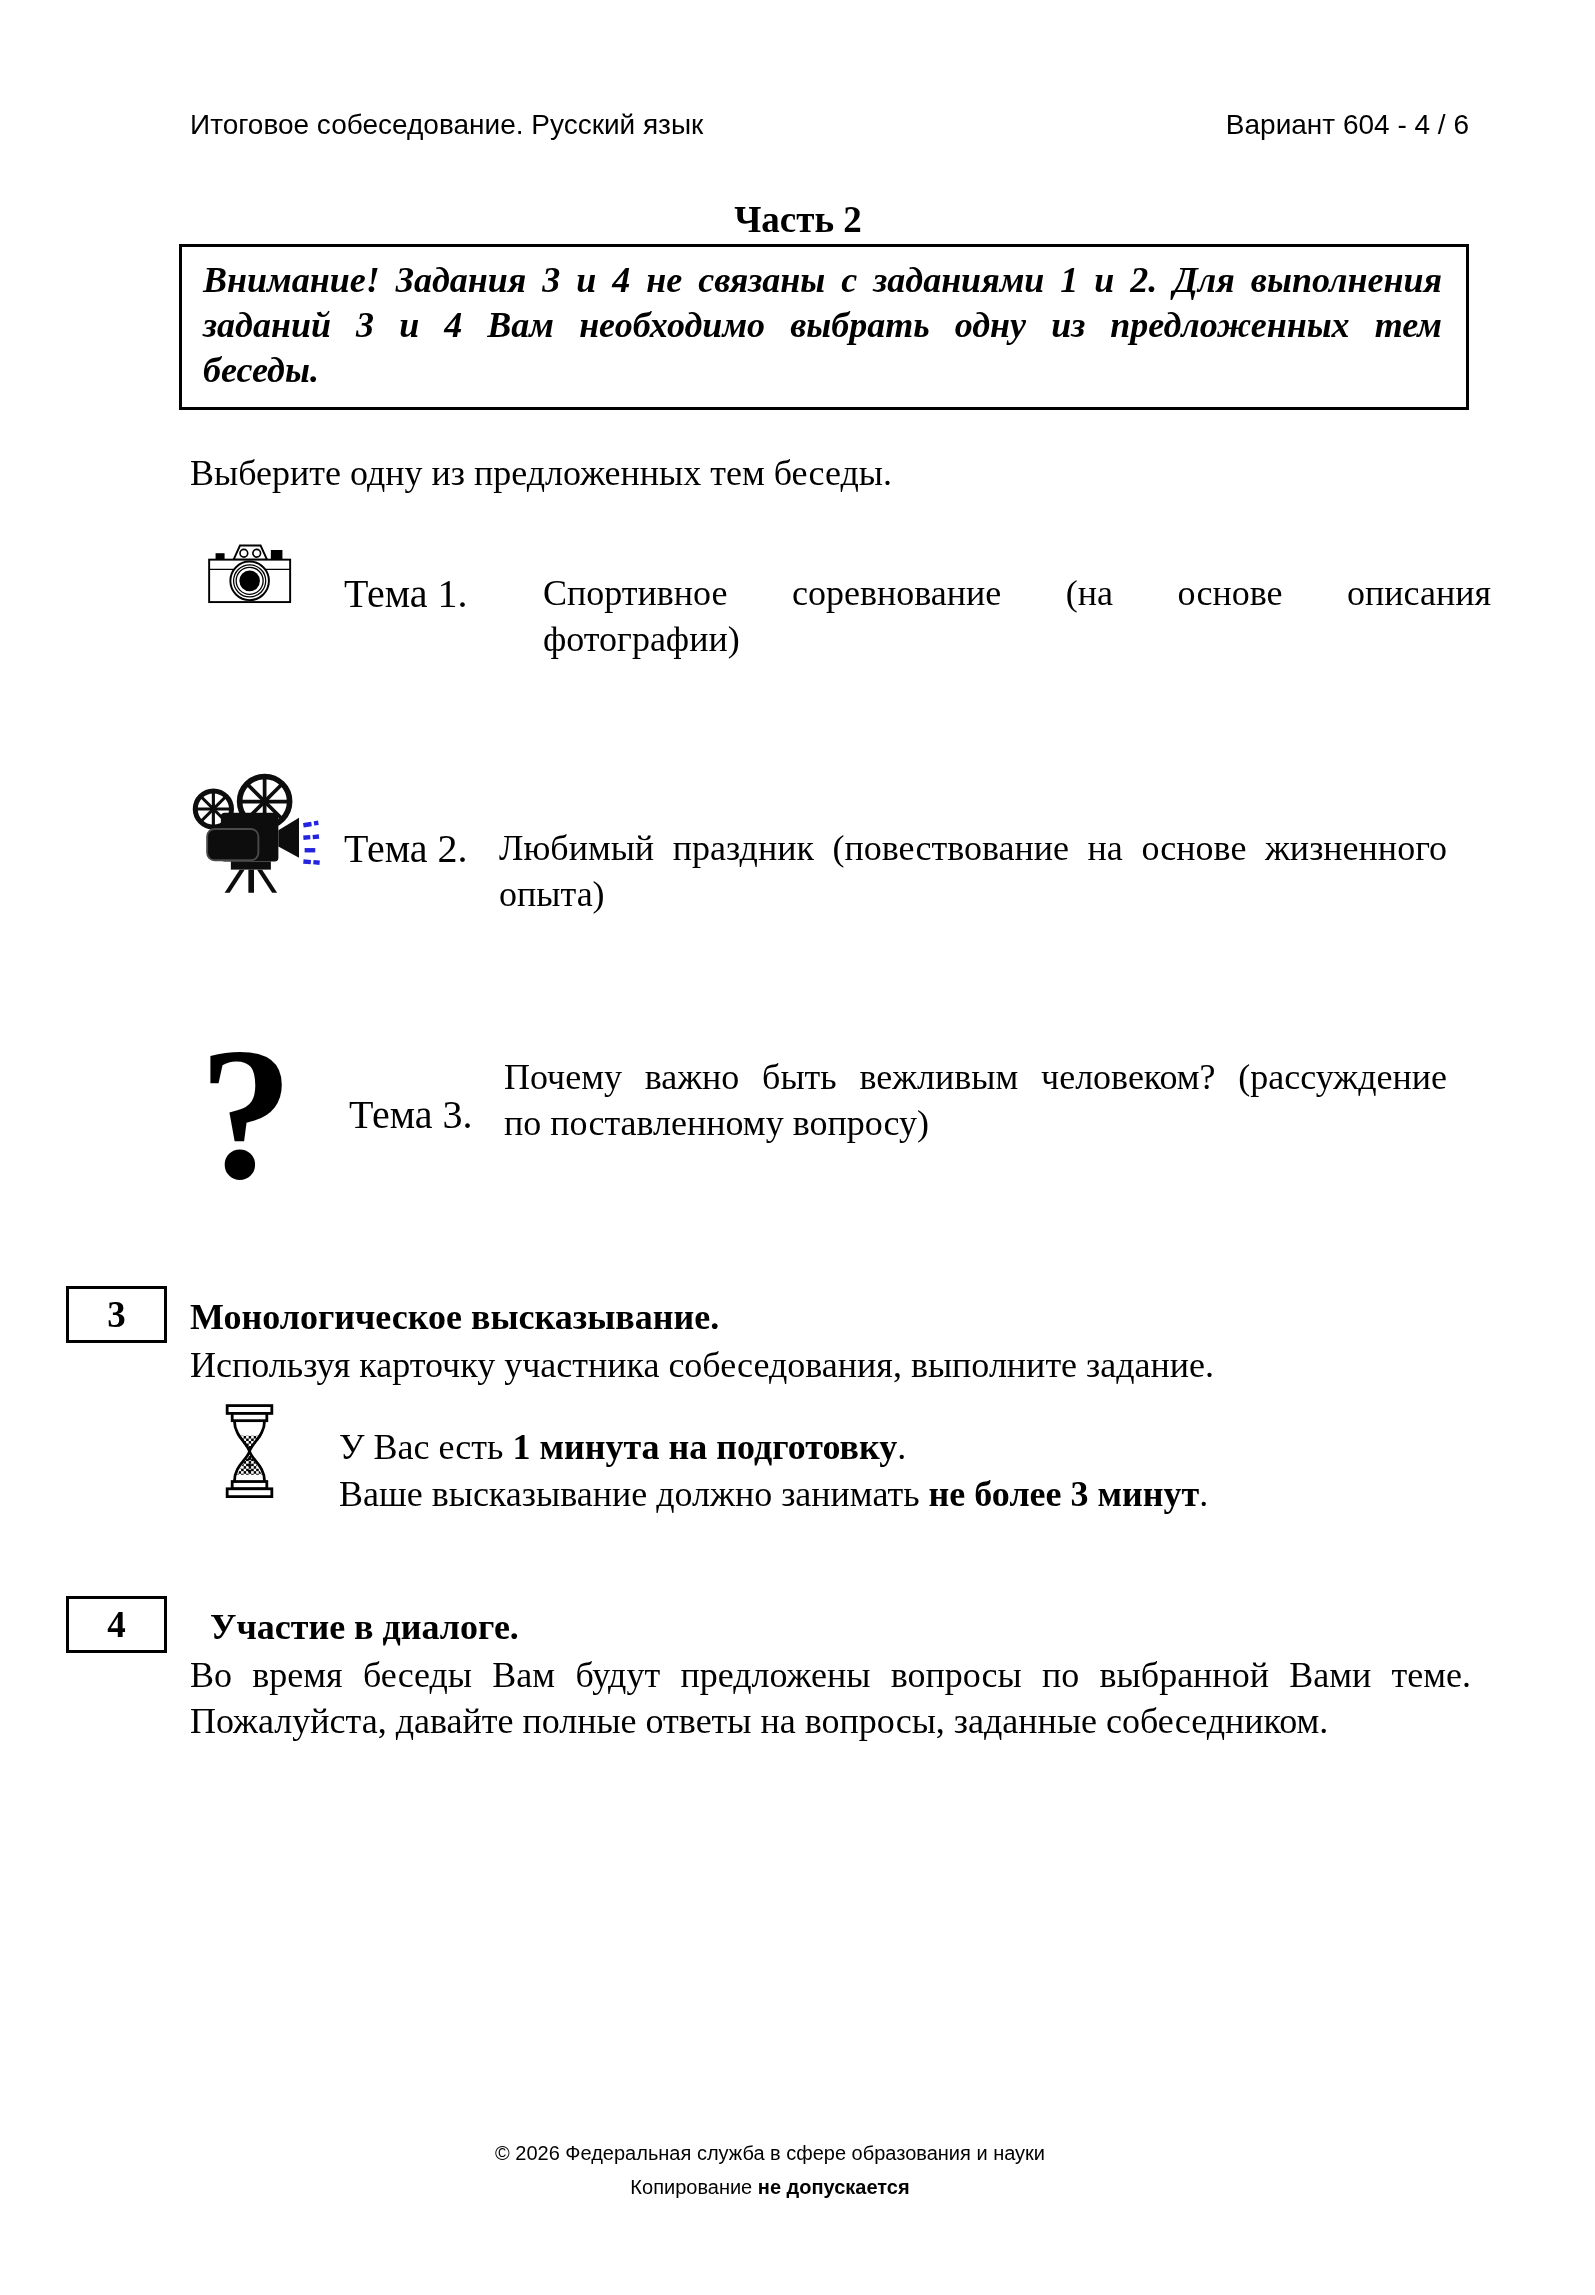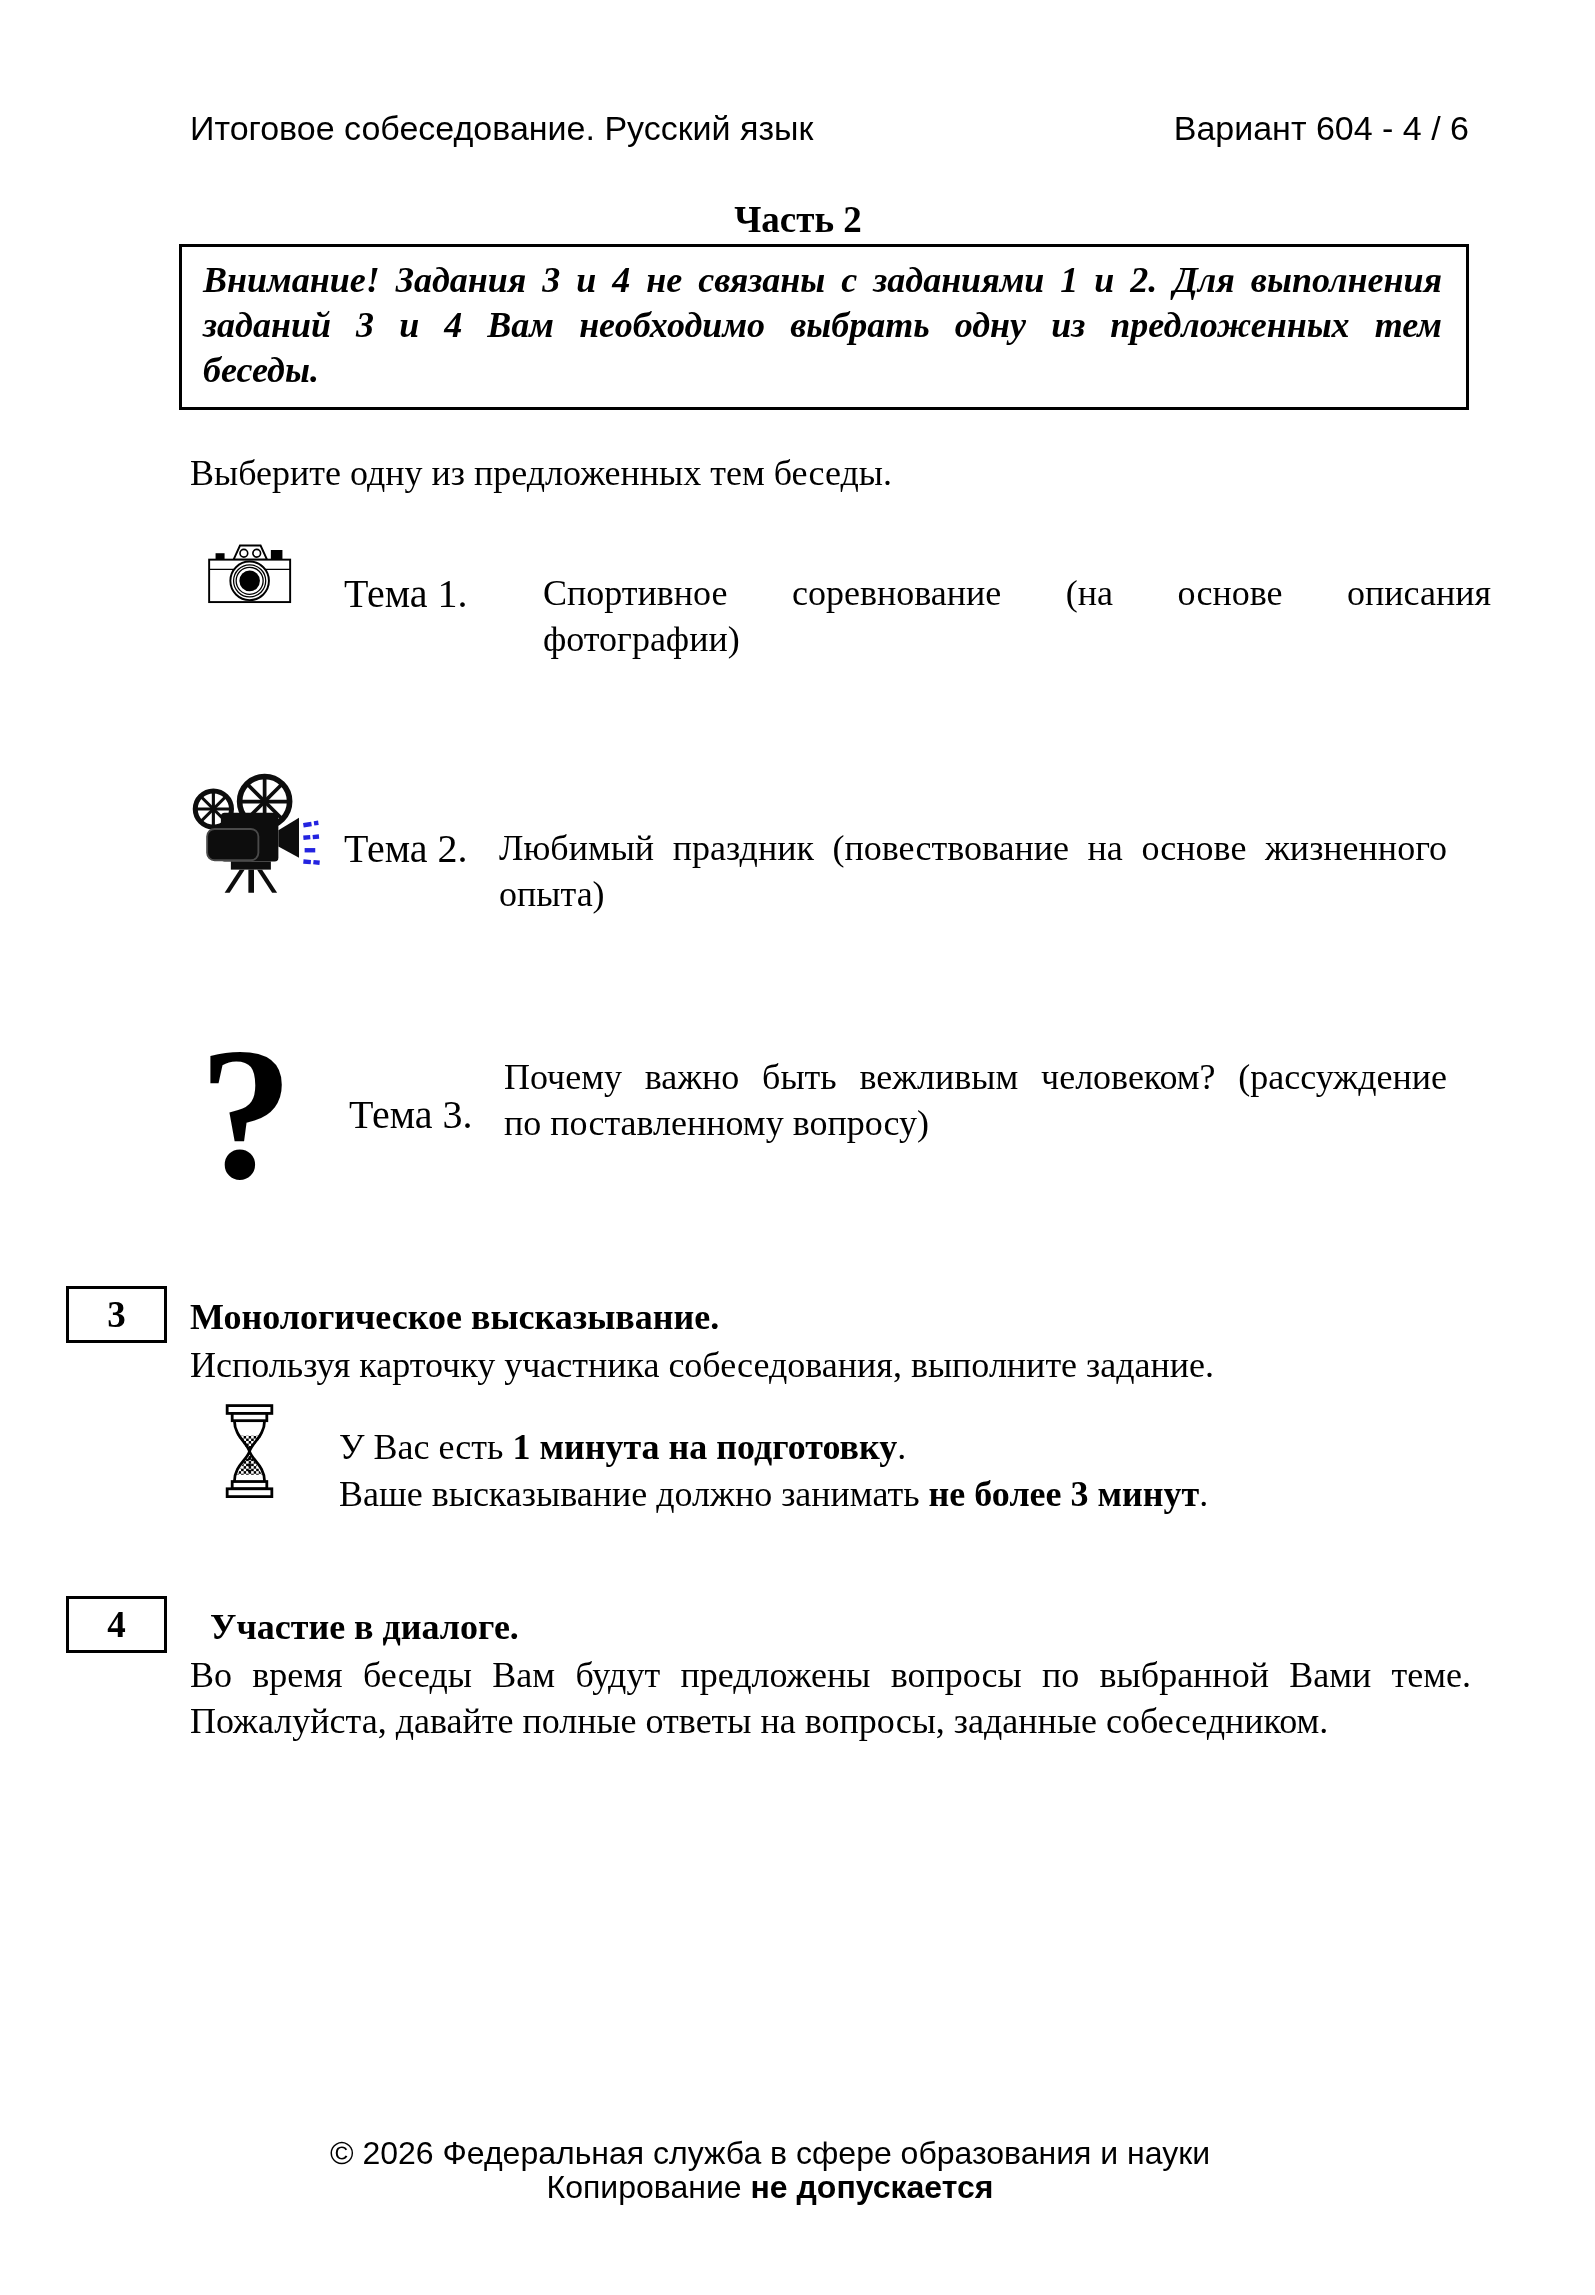--- a/index.html
+++ b/index.html
@@ -7,21 +7,21 @@
     position:relative; width:1596px; height:2295px;
     background:#ffffff; color:#000;
     font-family:"Liberation Serif","DejaVu Serif",serif;
     font-size:36px; overflow:hidden;
   }
   .abs { position:absolute; }
   .sans { font-family:"Liberation Sans","DejaVu Sans",sans-serif; }
 
   
   .header { top:109px; left:190px; width:1279px; display:flex;
-            justify-content:space-between; font-size:34px; }
+            justify-content:space-between; font-size:28px; }
 
   
   .part-title { top:198px; left:0; width:1596px; text-align:center;
                 font-weight:bold; font-size:37px; }
 
   
   .warning-box { top:244px; left:179px; width:1290px; box-sizing:border-box;
                  border:3.3px solid #000; padding:10.5px 24px 14.5px 21px; }
   .warning-line { font-weight:bold; font-style:italic; line-height:45px; }
   .jl { text-align:justify; text-align-last:justify; }
@@ -41,21 +41,21 @@
   .task-title { font-weight:bold; }
   .task-body  { line-height:46px; }
   .task4-body { width:1281px; line-height:46px; }
   .task4-body .l1 { text-align:justify; text-align-last:justify; }
 
   .timing { line-height:47px; }
   .timing b { font-weight:bold; }
 
   
   .footer { top:2136px; left:0; width:1540px; text-align:center;
-            font-size:32px; line-height:34px; }
+            font-size:20px; line-height:34px; }
 
   .icon-wrap { display:block; }
 </style>
 </head>
 <body>
 
 <div class="page">
 
   <div class="abs header">
     <span class="sans">Итоговое собеседование. Русский язык</span>

